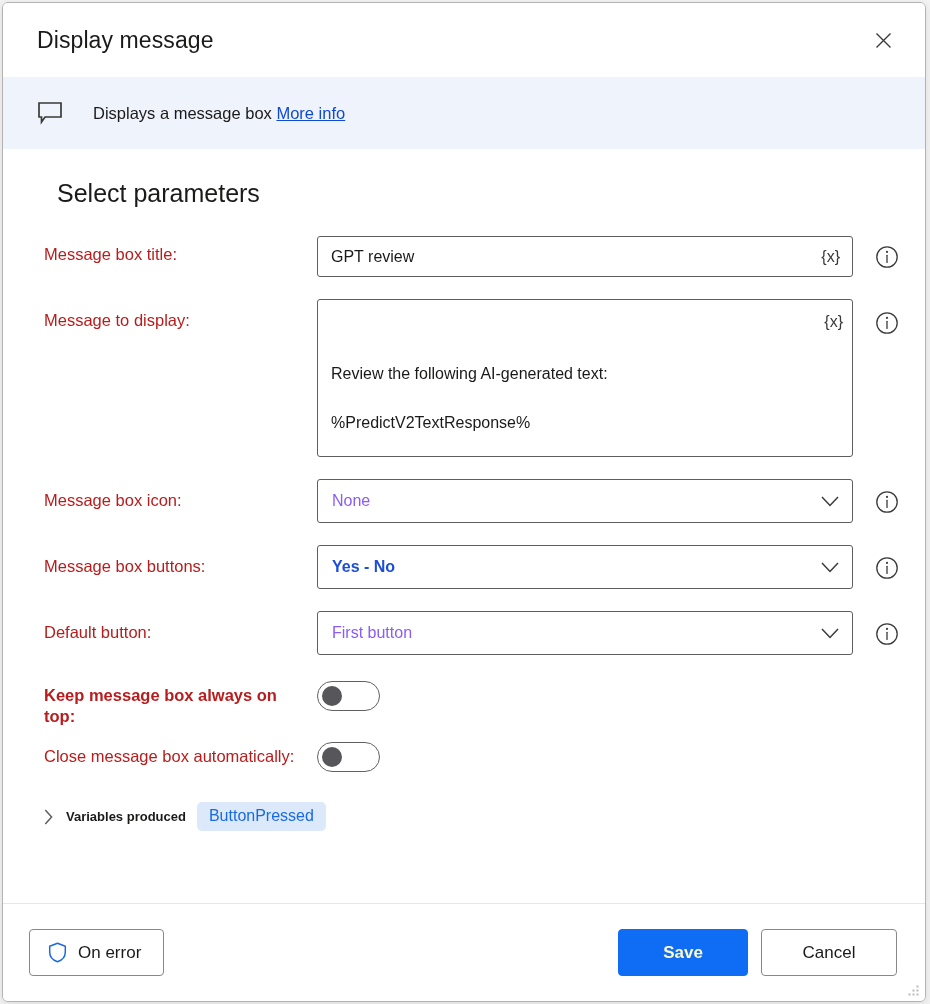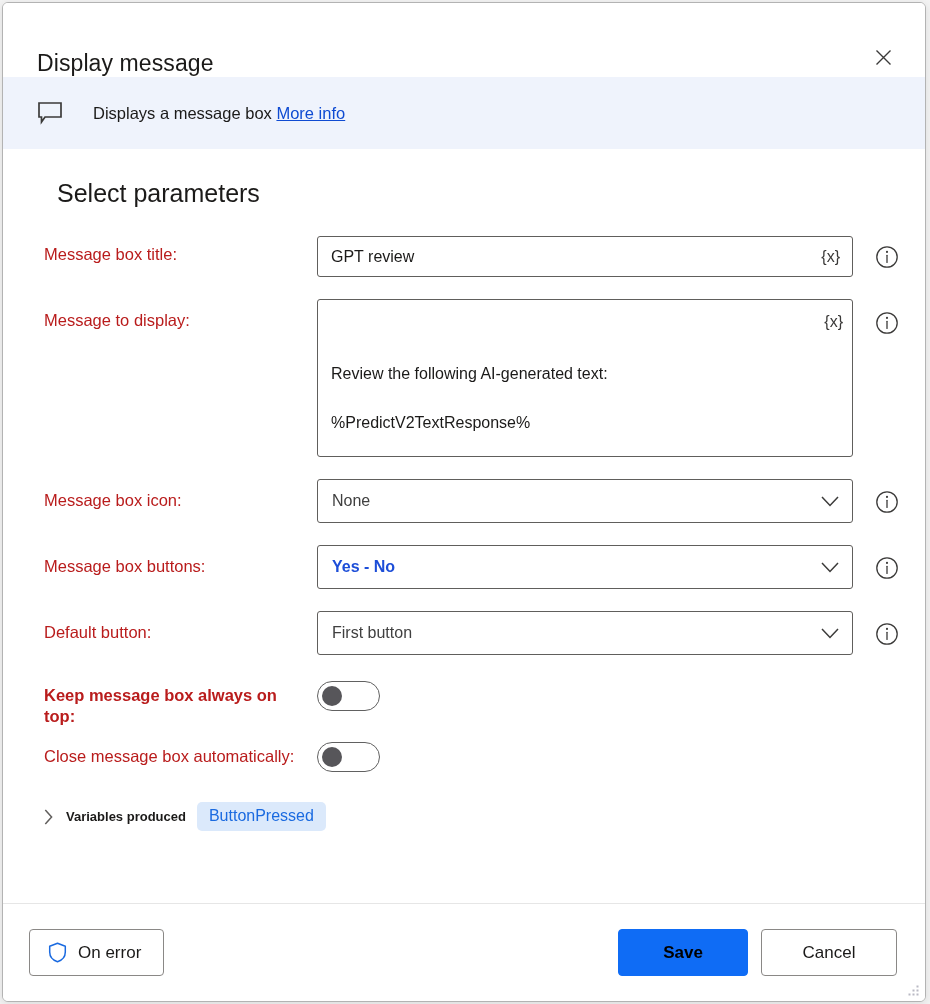--- a/index.html
+++ b/index.html
@@ -22,21 +22,21 @@
     display: flex;
     flex-direction: column;
     box-shadow: 0 2px 10px rgba(0,0,0,0.10);
   }
 
   
   .titlebar {
     height: 74px;
     flex: 0 0 74px;
     display: flex;
-    align-items: flex-end;
+    align-items: center;
     padding: 0 20px 0 34px;
     background: #fff;
   }
   .title-text {
     font-size: 23px;
     color: #1b1a19;
     font-weight: 400;
     letter-spacing: .1px;
     flex: 1 1 auto;
   }
@@ -161,21 +161,21 @@
     height: 44px;
     border: 1px solid #605e5c;
     border-radius: 3px;
     background: #fff;
     display: flex;
     align-items: center;
     padding: 0 12px 0 14px;
     cursor: pointer;
     font-size: 16px;
   }
-  .select-box .sval { flex: 1 1 auto; color: #404040; }
+  .select-box .sval { flex: 1 1 auto; color: #8b5cf6; }
   .select-box.chosen .sval { color: #1d4ed8; font-weight: 600; }
   .chev { flex: 0 0 auto; display: flex; align-items: center; }
 
   
   .toggle-wrap { padding-top: 4px; }
   .toggle {
     width: 63px; height: 30px;
     border: 1px solid #616161;
     border-radius: 16px;
     background: #fff;
@@ -234,21 +234,21 @@
     cursor: pointer;
     border: 1px solid #8a8886;
     background: #fff;
     color: #1b1a19;
     padding: 0 18px;
   }
   .btn.onerror { gap: 11px; padding: 0 22px 0 18px; }
   .btn.primary {
     background: #0f6cf5;
     border-color: #0f6cf5;
-    color: #000000;
+    color: #fef9c3;
     font-weight: 600;
     width: 130px;
     padding: 0;
   }
   .btn.cancel { width: 136px; padding: 0; }
   .spacer { flex: 1 1 auto; }
   .footer-right { display: flex; gap: 13px; }
 
   .grip {
     position: absolute;

